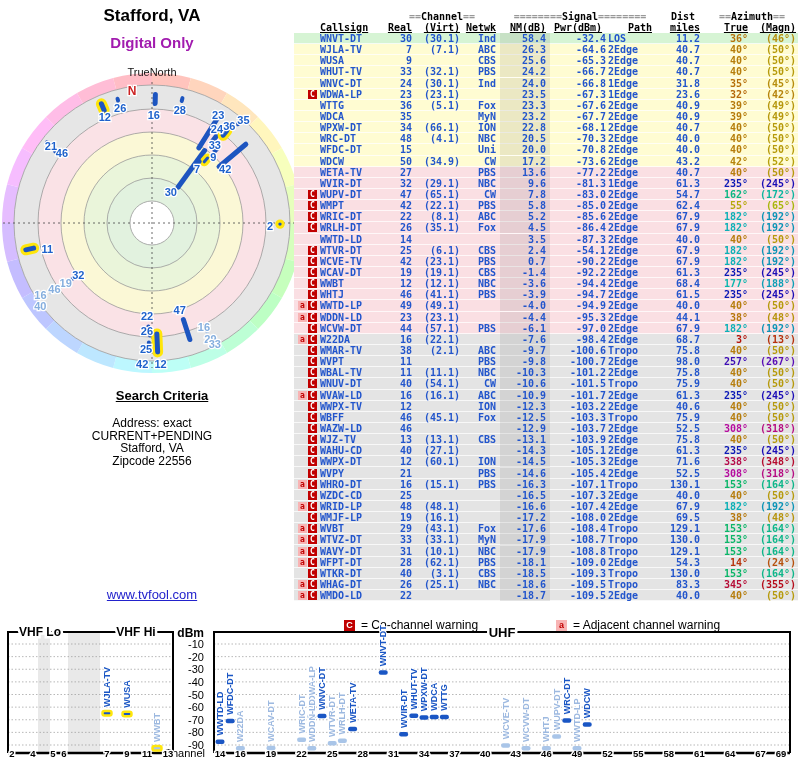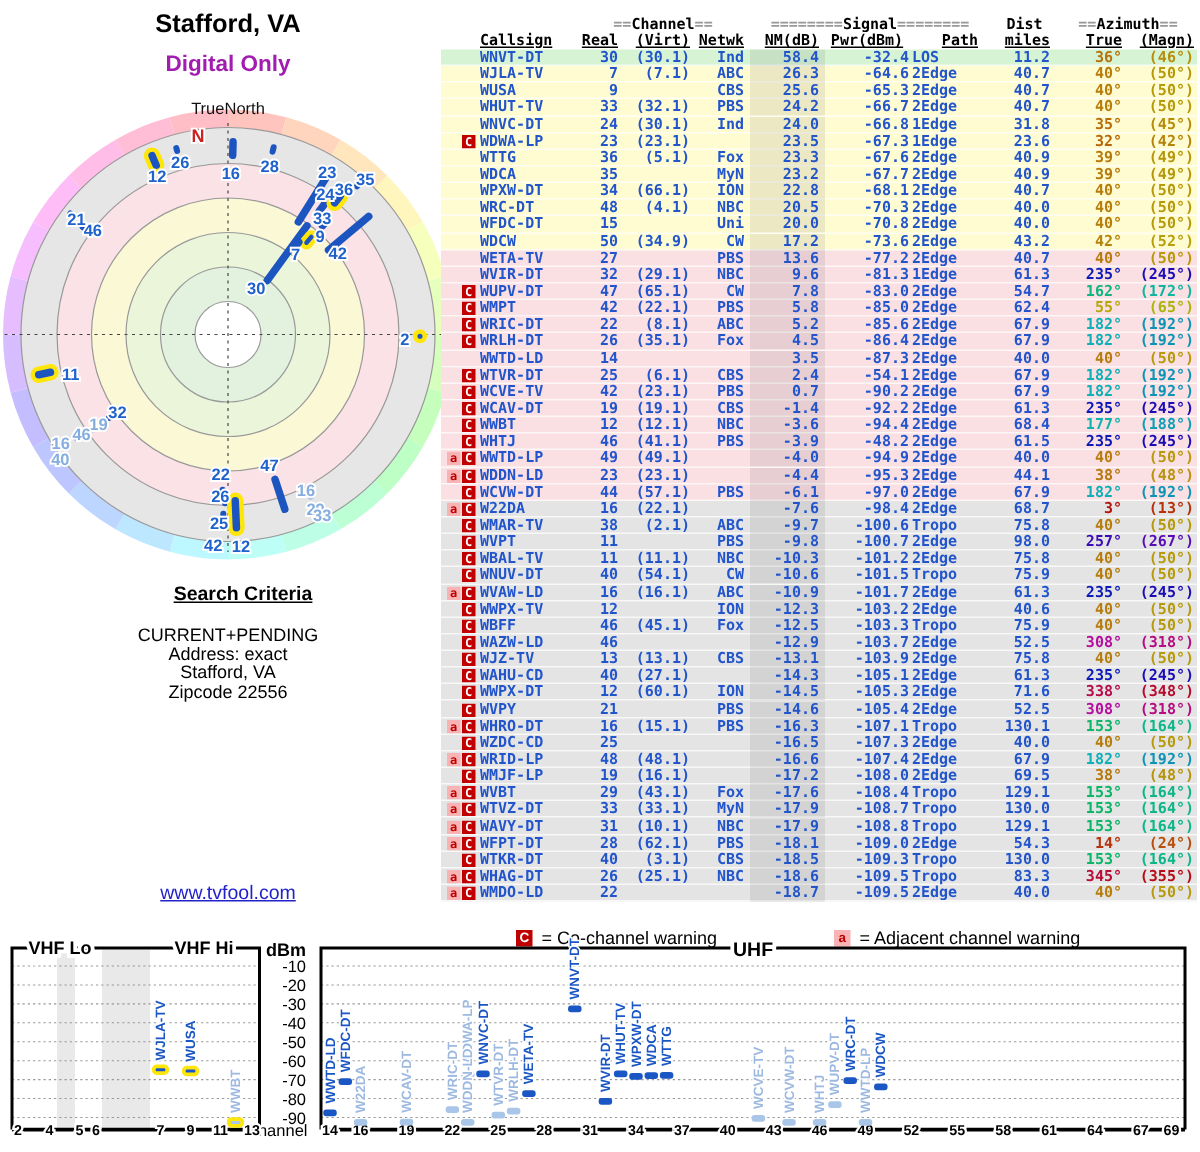--- a/index.html
+++ b/index.html
@@ -155,22 +155,22 @@
     <text x="142.1643372020784" y="307.65653108663525" text-anchor="middle" font-size="11" font-weight="bold" fill="#1f62cc" stroke="#fff" stroke-width="2.5" paint-order="stroke">42</text>
     <text x="160.60784407441486" y="307.73700657748327" text-anchor="middle" font-size="11" font-weight="bold" fill="#1f62cc" stroke="#fff" stroke-width="2.5" paint-order="stroke">12</text>
     <text x="179.6670085442196" y="253.69219479407636" text-anchor="middle" font-size="11" font-weight="bold" fill="#1f62cc" stroke="#fff" stroke-width="2.5" paint-order="stroke">47</text>
     <text x="203.94005418929729" y="270.72189147336667" text-anchor="middle" font-size="11" font-weight="bold" fill="#85aede" stroke="#fff" stroke-width="2.5" paint-order="stroke">16</text>
     <text x="210.41146982006654" y="283.1382804826189" text-anchor="middle" font-size="11" font-weight="bold" fill="#85aede" stroke="#fff" stroke-width="2.5" paint-order="stroke">29</text>
     <text x="214.79781139996462" y="287.63347331223815" text-anchor="middle" font-size="11" font-weight="bold" fill="#85aede" stroke="#fff" stroke-width="2.5" paint-order="stroke">33</text>
   </svg>
 
 <div class="abs" id="search">
   <div class="sc-title">Search Criteria</div>
+  <div class="sc-line">Address: exact</div>
   <div class="sc-line">CURRENT+PENDING</div>
-  <div class="sc-line">Address: exact</div>
   <div class="sc-line">Stafford, VA</div>
   <div class="sc-line">Zipcode 22556</div>
   <div class="sc-gap"></div>
 </div>
 
 <div class="abs" id="weblink">
   <a>www.tvfool.com</a>
 </div>
 
 <div class="abs" id="tvtable">
@@ -512,21 +512,21 @@
       </div>
       <div class="tgrid trow" style="background: rgb(250, 223, 227);">
         <div class="c-flags">
           <span class="fC">C</span>
         </div>
         <div class="c-call">WHTJ</div>
         <div class="c-real">46</div>
         <div class="c-virt">(41.1)</div>
         <div class="c-net">PBS</div>
         <div class="c-nm">-3.9</div>
-        <div class="c-pwr">-48.2</div>
+        <div class="c-pwr">-94.7</div>
         <div class="c-path">2Edge</div>
         <div class="c-miles">61.5</div>
         <div class="c-true" style="color: rgb(12, 26, 182);">235°</div>
         <div class="c-magn" style="color: rgb(26, 12, 182);">(245°)</div>
       </div>
       <div class="tgrid trow" style="background: rgb(250, 223, 227);">
         <div class="c-flags">
           <span class="fa">a</span>
           <span class="fC">C</span>
         </div>

